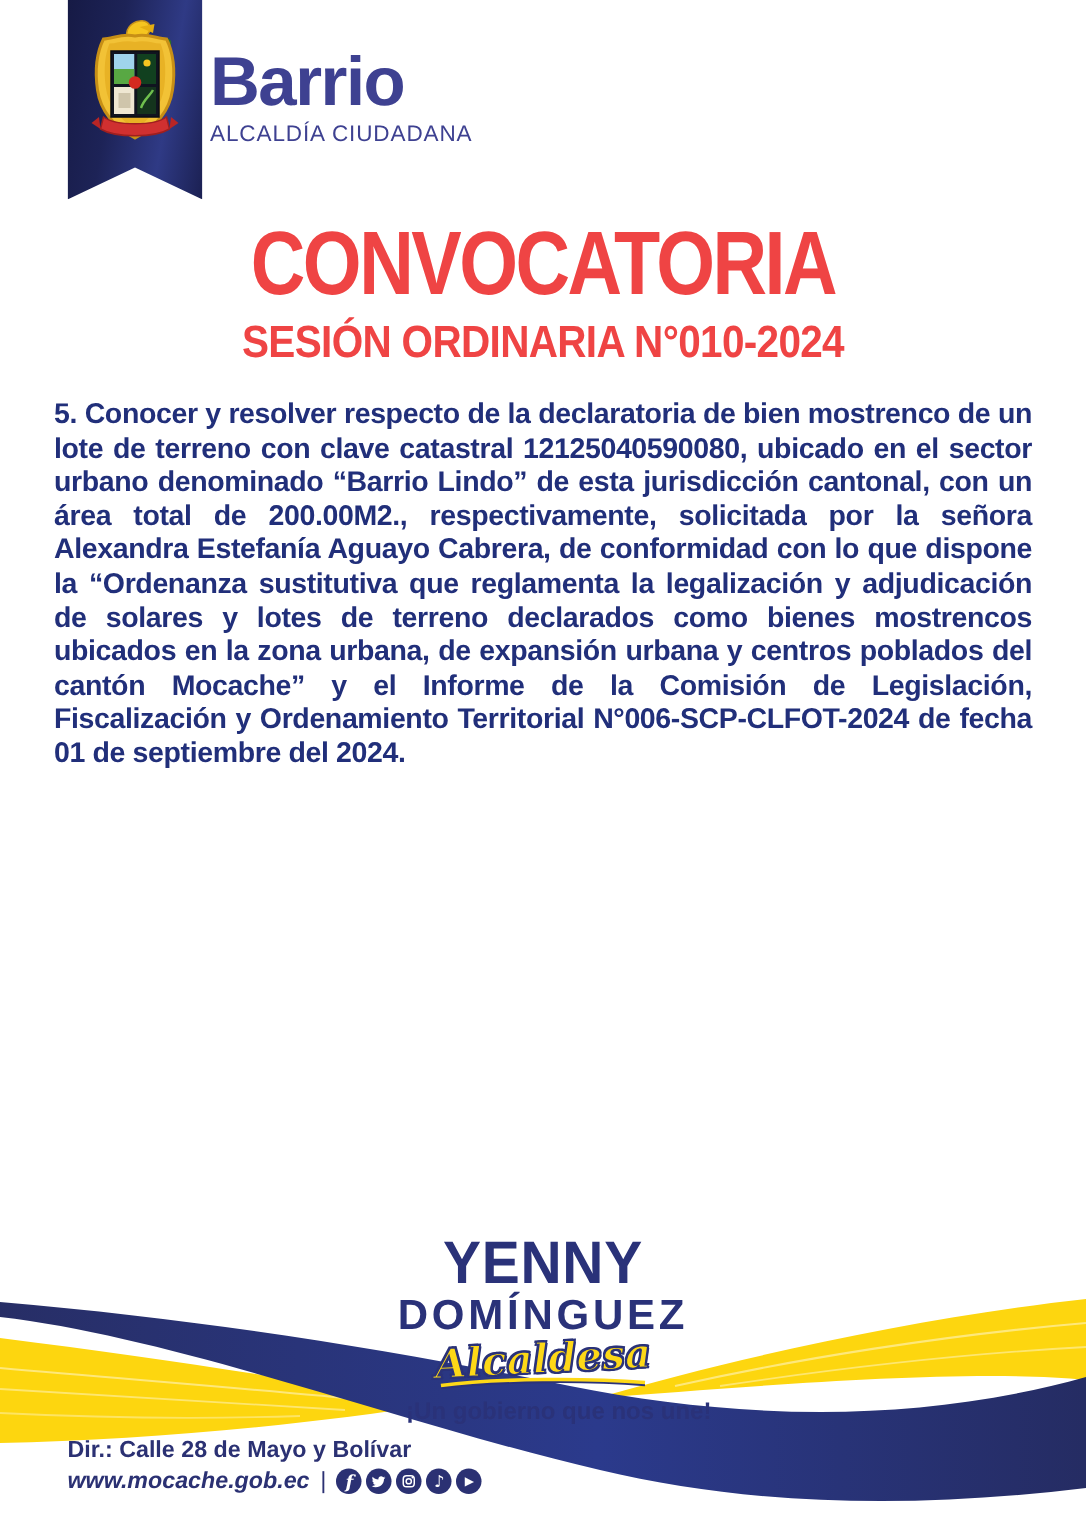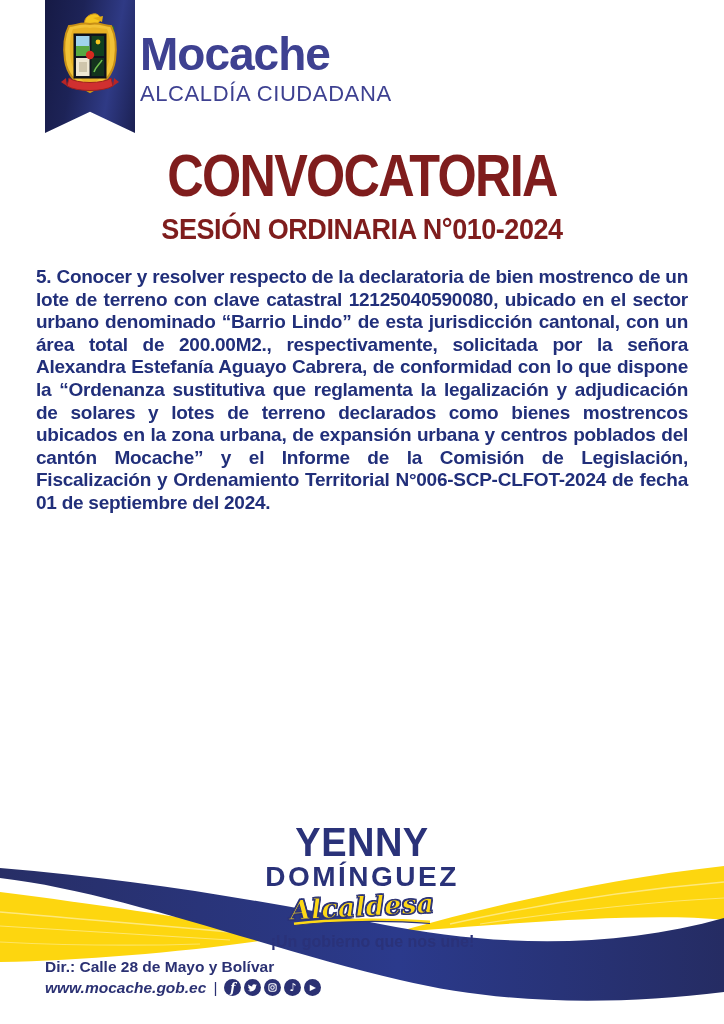--- a/index.html
+++ b/index.html
@@ -13,24 +13,24 @@
   
   .ribbon {
     position:absolute; left:45px; top:0; width:90px; height:133px;
     background:linear-gradient(100deg,#161a45 0%, #1d2357 35%, #2f3a85 70%, #1b2052 100%);
     clip-path:polygon(0 0, 100% 0, 100% 100%, 50% 84%, 0 100%);
   }
   .coat { position:absolute; left:50%; top:12px; transform:translateX(-50%); }
 
   .brand { position:absolute; left:140px; top:30px; color:#3e4191; }
   .brand-name { font-size:46px; font-weight:bold; letter-spacing:-1px; line-height:1.05; }
-  .brand-sub { font-size:22px; font-weight:normal; letter-spacing:0.6px; margin-top:3px; }
+  .brand-sub { font-size:15px; font-weight:normal; letter-spacing:0.6px; margin-top:3px; }
 
   
-  .title-block { position:absolute; top:146px; left:0; right:0; text-align:center; color:#7f1d1d; }
+  .title-block { position:absolute; top:146px; left:0; right:0; text-align:center; color:#ef4444; }
   .title-main {
     font-size:60px; font-weight:bold; letter-spacing:-2px; line-height:1.0;
     transform:scaleX(0.84); transform-origin:center top;
   }
   .title-sub {
     font-size:30px; font-weight:bold; letter-spacing:-0.5px; margin-top:6px;
     transform:scaleX(0.9); transform-origin:center top;
   }
 
   
@@ -100,21 +100,21 @@
       <path d="M37,60 C39,54 43,52 45,48" stroke="#6fbf4e" stroke-width="1.6" fill="none"></path>
       <circle cx="33" cy="43" r="4.2" fill="#d42a20"></circle>
 
       <path d="M12,66 C20,72 46,72 54,66 L56,74 C46,80 20,80 10,74 Z" fill="#d03030" stroke="#9e1f1f" stroke-width="1"></path>
       <path d="M10,74 L4,70 L9,66 Z" fill="#b82525"></path>
       <path d="M56,74 L62,70 L57,66 Z" fill="#b82525"></path>
     </svg>
   </div>
 
   <div class="brand">
-    <div class="brand-name">Mocache</div>
+    <div class="brand-name">Barrio</div>
     <div class="brand-sub">ALCALDÍA CIUDADANA</div>
   </div>
 
   <div class="title-block">
     <div class="title-main">CONVOCATORIA</div>
     <div class="title-sub">SESIÓN ORDINARIA N°010-2024</div>
   </div>
 
   <p class="doc-body">5.  Conocer y resolver respecto de la declaratoria de bien mostrenco de un lote de terreno con clave catastral 12125040590080, ubicado en el sector urbano denominado “Barrio Lindo” de esta jurisdicción cantonal, con un área total de 200.00M2., respectivamente, solicitada por la señora Alexandra Estefanía Aguayo Cabrera, de conformidad con lo que dispone la “Ordenanza sustitutiva que reglamenta la legalización y adjudicación de solares y lotes de terreno declarados como bienes mostrencos ubicados en la zona urbana, de expansión urbana y centros poblados del cantón Mocache” y el Informe de la Comisión de Legislación, Fiscalización y Ordenamiento Territorial N°006-SCP-CLFOT-2024 de fecha 01 de septiembre del 2024.</p>
 

